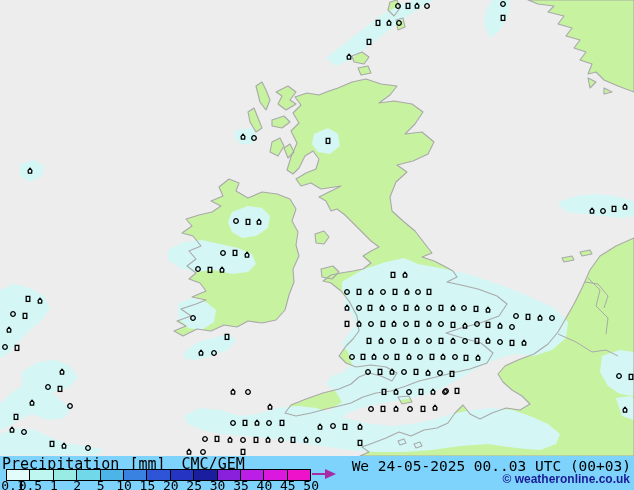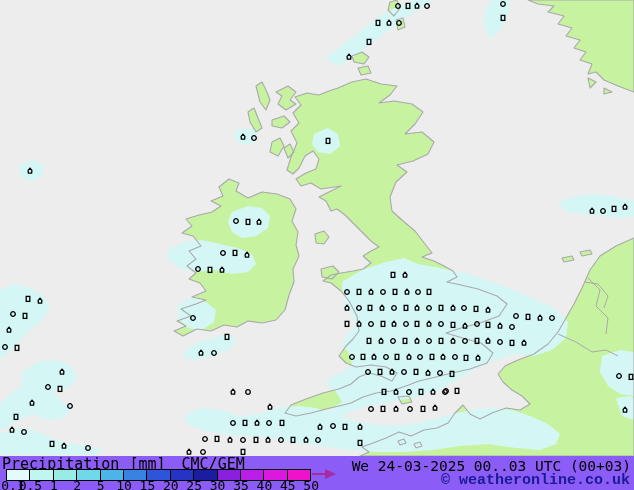--- a/index.html
+++ b/index.html
@@ -1,35 +1,35 @@
 <!DOCTYPE html>
 <html><head>
 <meta charset="utf-8">
 <style>
   html,body{margin:0;padding:0;background:#fff;}
-  .screen{position:relative;width:634px;height:490px;background:#8b5cf6;overflow:hidden;
+  .screen{position:relative;width:634px;height:490px;background:#7dd3fc;overflow:hidden;
           font-family:"DejaVu Sans Mono",monospace;}
   #map{position:absolute;left:0;top:0;}
   .land{fill:#c7f3a0;stroke:none;}
   .coast{fill:none;stroke:#a9a9a9;stroke-width:1.1;stroke-linejoin:round;}
   .border-line{fill:none;stroke:#a9a9a9;stroke-width:1;}
   .sym{stroke:#000;fill:none;stroke-width:1.3;}
   
   .titleRow{position:absolute;left:2px;top:455px;font-size:15px;color:#000;white-space:nowrap;
             display:flex;gap:10px;}
   .titleRow .model{margin-left:6px;}
   .cbar{position:absolute;left:6px;top:469px;height:10px;display:flex;border:1px solid #000;}
   .cbar .box{width:22.4px;height:10px;border-right:1px solid #000;}
   .cbar .box:last-child{border-right:none;}
   .cbar-arrow{position:absolute;top:468px;}
   .ticks{position:absolute;left:0;top:478px;width:340px;height:12px;font-size:13px;color:#000;}
   .ticks span{position:absolute;transform:translateX(-50%);}
   .dateTxt{position:absolute;right:3px;top:458px;font-size:14.5px;color:#000;white-space:nowrap;}
-  .copyTxt{position:absolute;right:4px;top:472px;font-size:15px;font-weight:bold;
-           color:#1b1b96;font-family:Liberation Mono, monospace;white-space:nowrap;}
+  .copyTxt{position:absolute;right:4px;top:472px;font-size:12px;font-weight:bold;
+           color:#1b1b96;font-family:Liberation Sans, sans-serif;white-space:nowrap;}
 </style>
 </head>
 <body>
 
 <div class="screen">
 
   <svg id="map" width="634" height="456" viewBox="0 0 634 456">
     <defs>
       <g id="sym0">
           <circle cx="0" cy="0" r="2.3" class="sym"></circle>
@@ -332,15 +332,15 @@
       <span style="left: 147.4px;">15</span>
       <span style="left: 170.8px;">20</span>
       <span style="left: 194.2px;">25</span>
       <span style="left: 217.6px;">30</span>
       <span style="left: 241px;">35</span>
       <span style="left: 264.4px;">40</span>
       <span style="left: 287.8px;">45</span>
       <span style="left: 311.2px;">50</span>
     </div>
 
-  <div class="dateTxt">We 24-03-2025 00..03 UTC (00+03)</div>
+  <div class="dateTxt">We 24-05-2025 00..03 UTC (00+03)</div>
   <div class="copyTxt">© weatheronline.co.uk</div>
 </div>
 
 </body></html>

